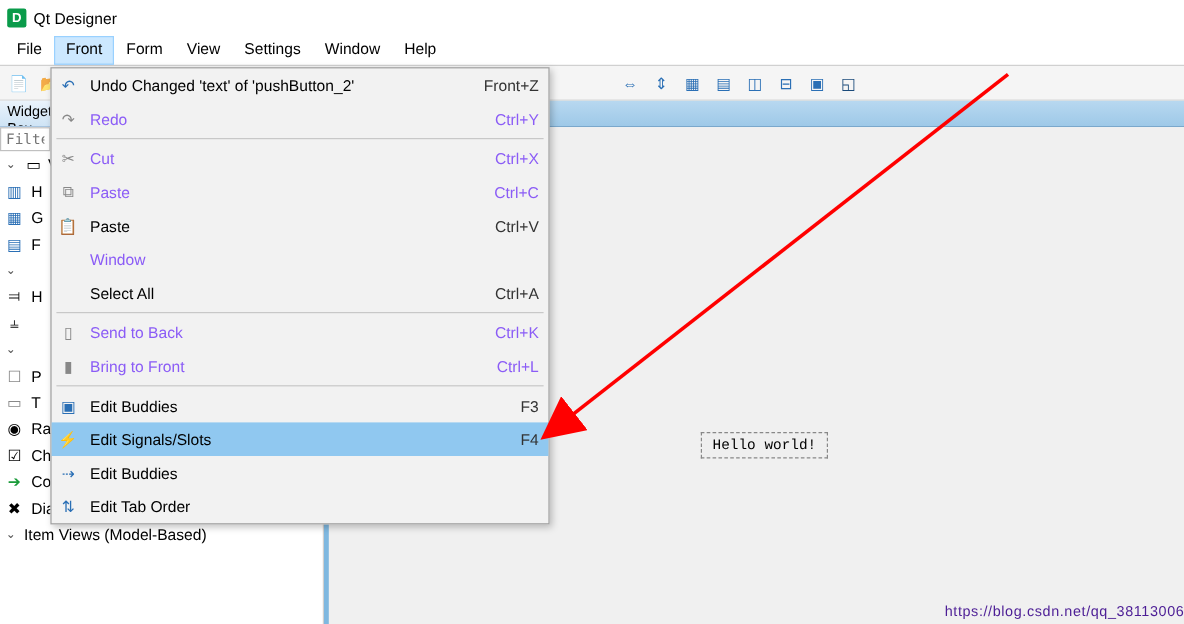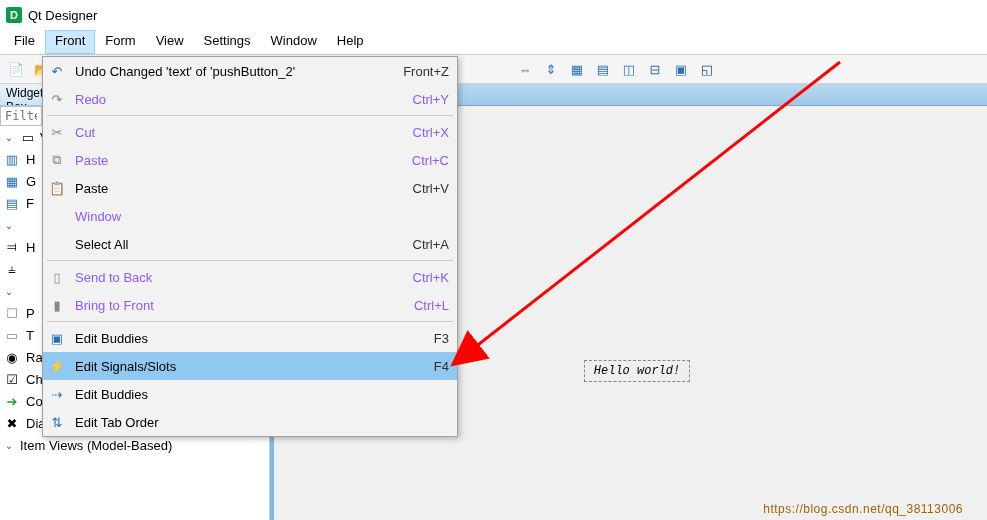--- a/index.html
+++ b/index.html
@@ -21,37 +21,37 @@
 
 .sidebar { width: 270px; background: #fff; border-right: 1px solid #d0d0d0; display: flex; flex-direction: column; }
 .panel-header { height: 22px; background: linear-gradient(#eaf3fb,#cfe4f5); border-bottom: 1px solid #a8c5e0; padding: 2px 6px; font-size: 12px; }
 .filter-input { width: 100%; height: 20px; border: 1px solid #c0c0c0; padding: 0 4px; font-family: monospace; font-size: 12px; color: #888; background: #fff; }
 .tree { flex: 1; overflow: hidden; }
 .tree-group { display: flex; align-items: center; height: 22px; padding: 0 2px; gap: 4px; }
 .tree-item { display: flex; align-items: center; height: 22px; padding-left: 4px; gap: 6px; }
 .chev { width: 14px; text-align: center; color: #555; font-size: 10px; }
 .tree-icon { width: 16px; height: 16px; display: flex; align-items: center; justify-content: center; }
 
-.canvas-area { flex: 1; position: relative; background: #fff; font-style: italic; }
+.canvas-area { flex: 1; position: relative; background: #fff; }
 .canvas-title { height: 22px; background: linear-gradient(#b8d8f0,#9ec9e8); border-bottom: 1px solid #7aa8cc; }
 .canvas-body { position: absolute; top: 22px; left: 0; right: 0; bottom: 0; background: #f0f0f0; background-image: radial-gradient(#c8c8c8 0.5px, transparent 0.5px); background-size: 8px 8px; border-left: 4px solid #7fb8e0; }
 .form-button { position: absolute; left: 310px; top: 254px; width: 106px; height: 22px; background: #efefef; border: 1px dashed #888; font-family: "Courier New", monospace; font-size: 12px; text-align: center; line-height: 20px; }
 
 .dropdown { position: absolute; left: 42px; top: 56px; width: 416px; background: #f2f2f2; border: 1px solid #a0a0a0; box-shadow: 2px 2px 6px rgba(0,0,0,0.25); z-index: 50; }
 .dd-item { display: flex; align-items: center; height: 28px; padding: 0 8px 0 4px; gap: 8px; }
 .dd-item.highlight { background: #90c8f0; }
 .dd-item.disabled .dd-label, .dd-item.disabled .dd-shortcut { color: #8b5cf6; }
 .dd-icon { width: 20px; height: 20px; display: flex; align-items: center; justify-content: center; }
 .dd-label { flex: 1; }
 .dd-shortcut { color: #333; }
 .dd-sep { height: 1px; background: #c8c8c8; margin: 2px 4px; }
 
 .arrow { position: absolute; z-index: 60; pointer-events: none; }
 
-.watermark { position: absolute; right: 24px; bottom: 4px; color: #a16207; font-size: 12px; letter-spacing: 0.5px; z-index: 5; }
+.watermark { position: absolute; right: 0; bottom: 4px; color: #4c1d95; font-size: 12px; letter-spacing: 0.5px; z-index: 5; }
 
 
 .g { font-size: 13px; line-height: 1; }
 .blue { color: #2a6fb5; }
 .gray { color: #888; }
 .green { color: #1a9b3a; }
 .orange { color: #d98c1a; }
 .darkb { color: #1a4a7a; }
 </style>
 </head>

